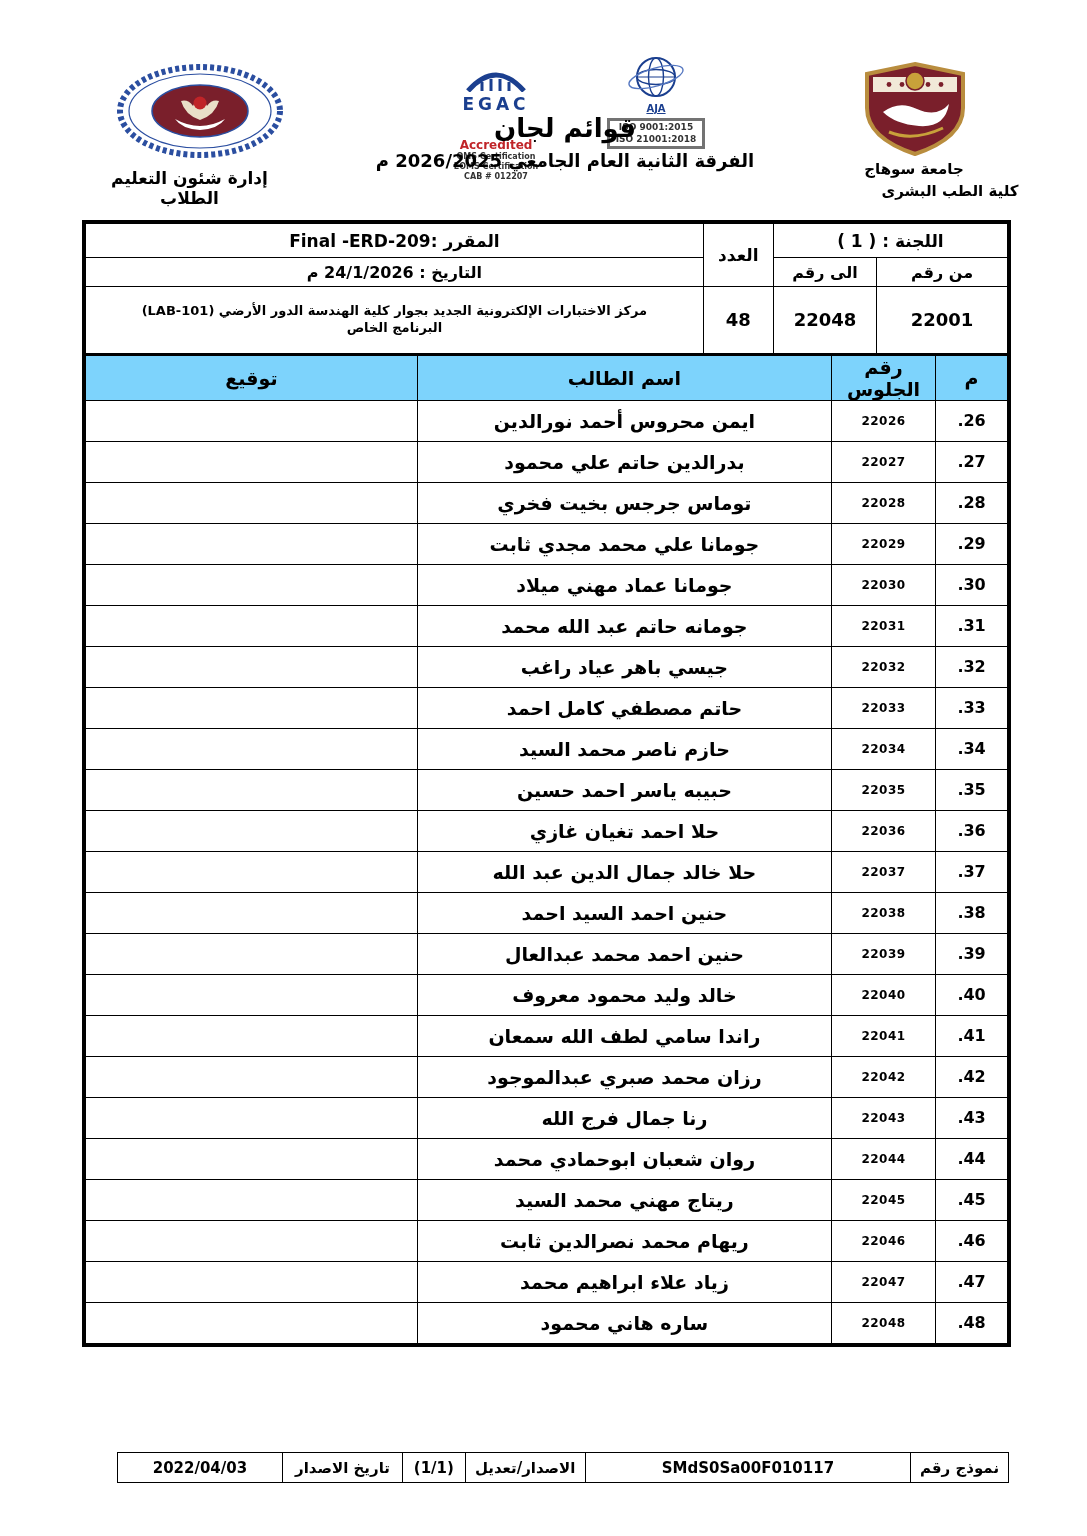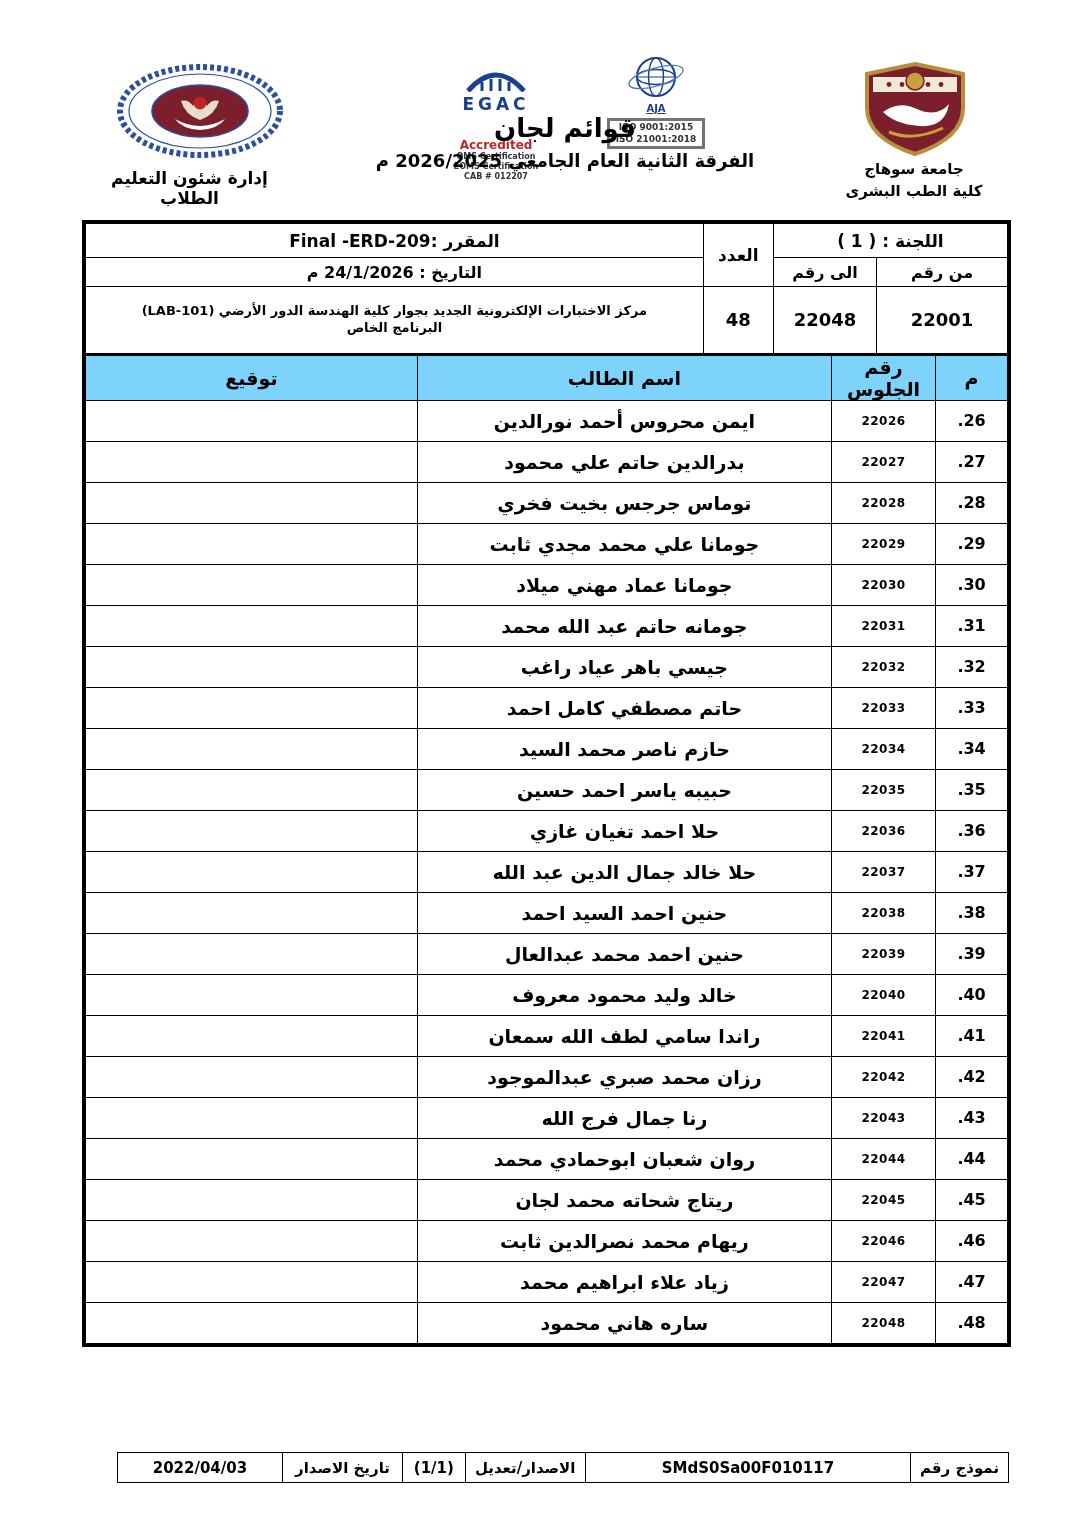--- a/index.html
+++ b/index.html
@@ -15,21 +15,21 @@
   .egac-accredited { font-size:12px; font-weight:700; color:#c02428; line-height:1.1;margin-top:25px; }
   .egac-line { font-size:8px; font-weight:700; color:#333; line-height:1.25; }
   .aja-block { left:586px; top:54px; width:140px; }
   .aja-name { font-size:10px; font-weight:700; color:#1b3f8f; line-height:1;text-decoration:underline; }
   .aja-iso-box { display:inline-block; border:3px solid #737373; padding:1px 6px; margin-top:4px; }
   .aja-iso { font-size:9px; font-weight:700; color:#333; line-height:1.3; }
   .doc-title { left:265px; top:113px; width:600px; font-size:26px; font-weight:700; }
   .doc-subtitle { left:265px; top:150px; width:600px; font-size:18px; font-weight:700; }
   .shield-wrap { left:856px; top:60px; width:118px; }
   .univ-name { left:828px; top:160px; width:172px; font-size:15px; font-weight:700; }
-  .fac-name { left:820px; top:182px; width:188px; font-size:15px; font-weight:700; }
+  .fac-name { left:856px; top:182px; width:188px; font-size:15px; font-weight:700; }
 
   
   .block { position:absolute; left:82px; top:220px; width:929px; border:3px solid #000; background:#fff; }
   table { border-collapse:collapse; width:100%; table-layout:fixed; }
   td, th { border:1px solid #000; text-align:center; vertical-align:middle; }
 
   .info-table { border-bottom:2px solid #000; }
   .info-table td { font-weight:700; }
   .ir1 td { height:34px; font-size:17px; }
   .ir2 td { height:29px; font-size:16px; }
@@ -291,21 +291,21 @@
   <tr>
     <td class="cell-idx">44.</td>
     <td class="cell-seat">22044</td>
     <td class="cell-name">روان شعبان ابوحمادي محمد</td>
     <td class="cell-sign"></td>
   </tr>
 
   <tr>
     <td class="cell-idx">45.</td>
     <td class="cell-seat">22045</td>
-    <td class="cell-name">ريتاج شحاته محمد لجان</td>
+    <td class="cell-name">ريتاج مهني محمد السيد</td>
     <td class="cell-sign"></td>
   </tr>
 
   <tr>
     <td class="cell-idx">46.</td>
     <td class="cell-seat">22046</td>
     <td class="cell-name">ريهام محمد نصرالدين ثابت</td>
     <td class="cell-sign"></td>
   </tr>
 

